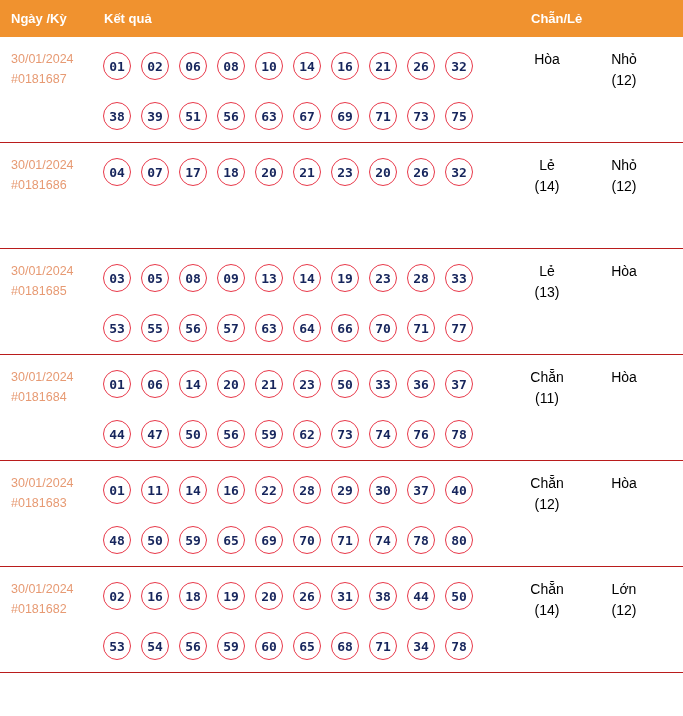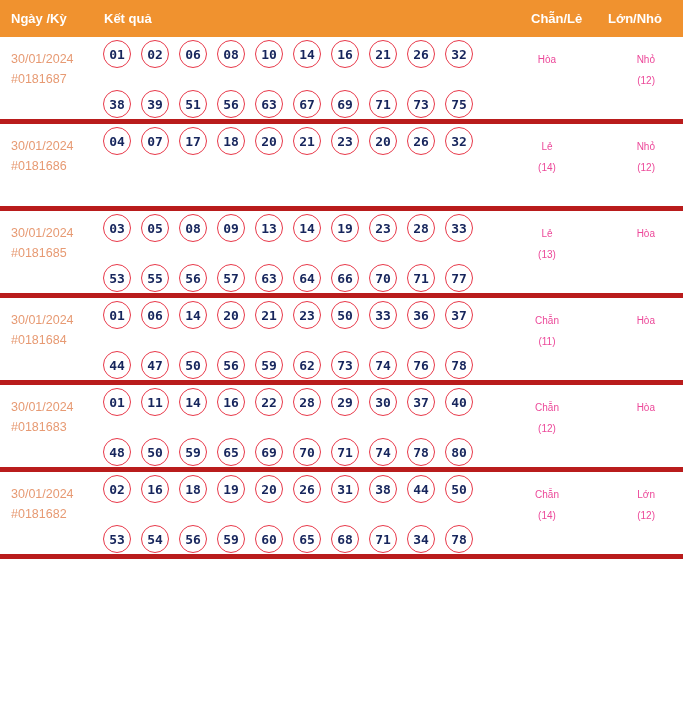--- a/index.html
+++ b/index.html
@@ -42,22 +42,22 @@
   .hcell-result { left: 104px; text-align: center; }
   .hcell-parity { left: 531px; }
   .hcell-size   { left: 608px; }
 
   
   .table-body {
     width: 683px;
   }
   .result-row {
     position: relative;
-    height: 87px;
-    border-bottom: 5px solid #b91c1c;
+    height: 106px;
+    border-bottom: 1px solid #b91c1c;
     box-sizing: border-box;
   }
 
   .row-date {
     position: absolute;
     left: 11px;
     top: 12px;
     width: 86px;
     color: #e79a73;
     font-size: 12.5px;
@@ -65,21 +65,21 @@
   }
   .row-date .date-line,
   .row-date .period-line {
     display: block;
     white-space: nowrap;
   }
 
   .balls {
     position: absolute;
     left: 103px;
-    top: 3px;
+    top: 15px;
     width: 400px;
   }
   .ball-line {
     height: 50px;
     white-space: nowrap;
   }
   .ball {
     display: inline-block;
     width: 28px;
     height: 28px;
@@ -94,46 +94,45 @@
     margin-right: 10px;
     box-sizing: border-box;
     vertical-align: top;
   }
   .ball:last-child { margin-right: 0; }
 
   .col-parity,
   .col-size {
     position: absolute;
     top: 12px;
-    color: #ec4899;
-    font-size: 10px;
+    color: #000000;
+    font-size: 14px;
     line-height: 21px;
     text-align: center;
     white-space: nowrap;
   }
   .col-parity { left: 517px; width: 60px; }
-  .col-size   { left: 593px; width: 62px; text-align: right; }
+  .col-size   { left: 593px; width: 62px; }
 
   .col-parity .val,
   .col-size .val,
   .col-parity .cnt,
   .col-size .cnt {
     display: block;
   }
 </style>
 </head>
 <body>
 
 <div class="lottery-table">
 
   <div class="table-header">
     <div class="hcell hcell-date">Ngày /Kỳ</div>
     <div class="hcell hcell-result">Kết quả</div>
     <div class="hcell hcell-parity">Chẵn/Lẻ</div>
-    <div class="hcell hcell-size">Lớn/Nhỏ</div>
   </div>
 
   <div class="table-body" id="table-body">
       <div class="result-row">
         <div class="row-date">
           <span class="date-line">30/01/2024</span>
           <span class="period-line">#0181687</span>
         </div>
         <div class="balls">
           <div class="ball-line"><span class="ball">01</span><span class="ball">02</span><span class="ball">06</span><span class="ball">08</span><span class="ball">10</span><span class="ball">14</span><span class="ball">16</span><span class="ball">21</span><span class="ball">26</span><span class="ball">32</span></div>

